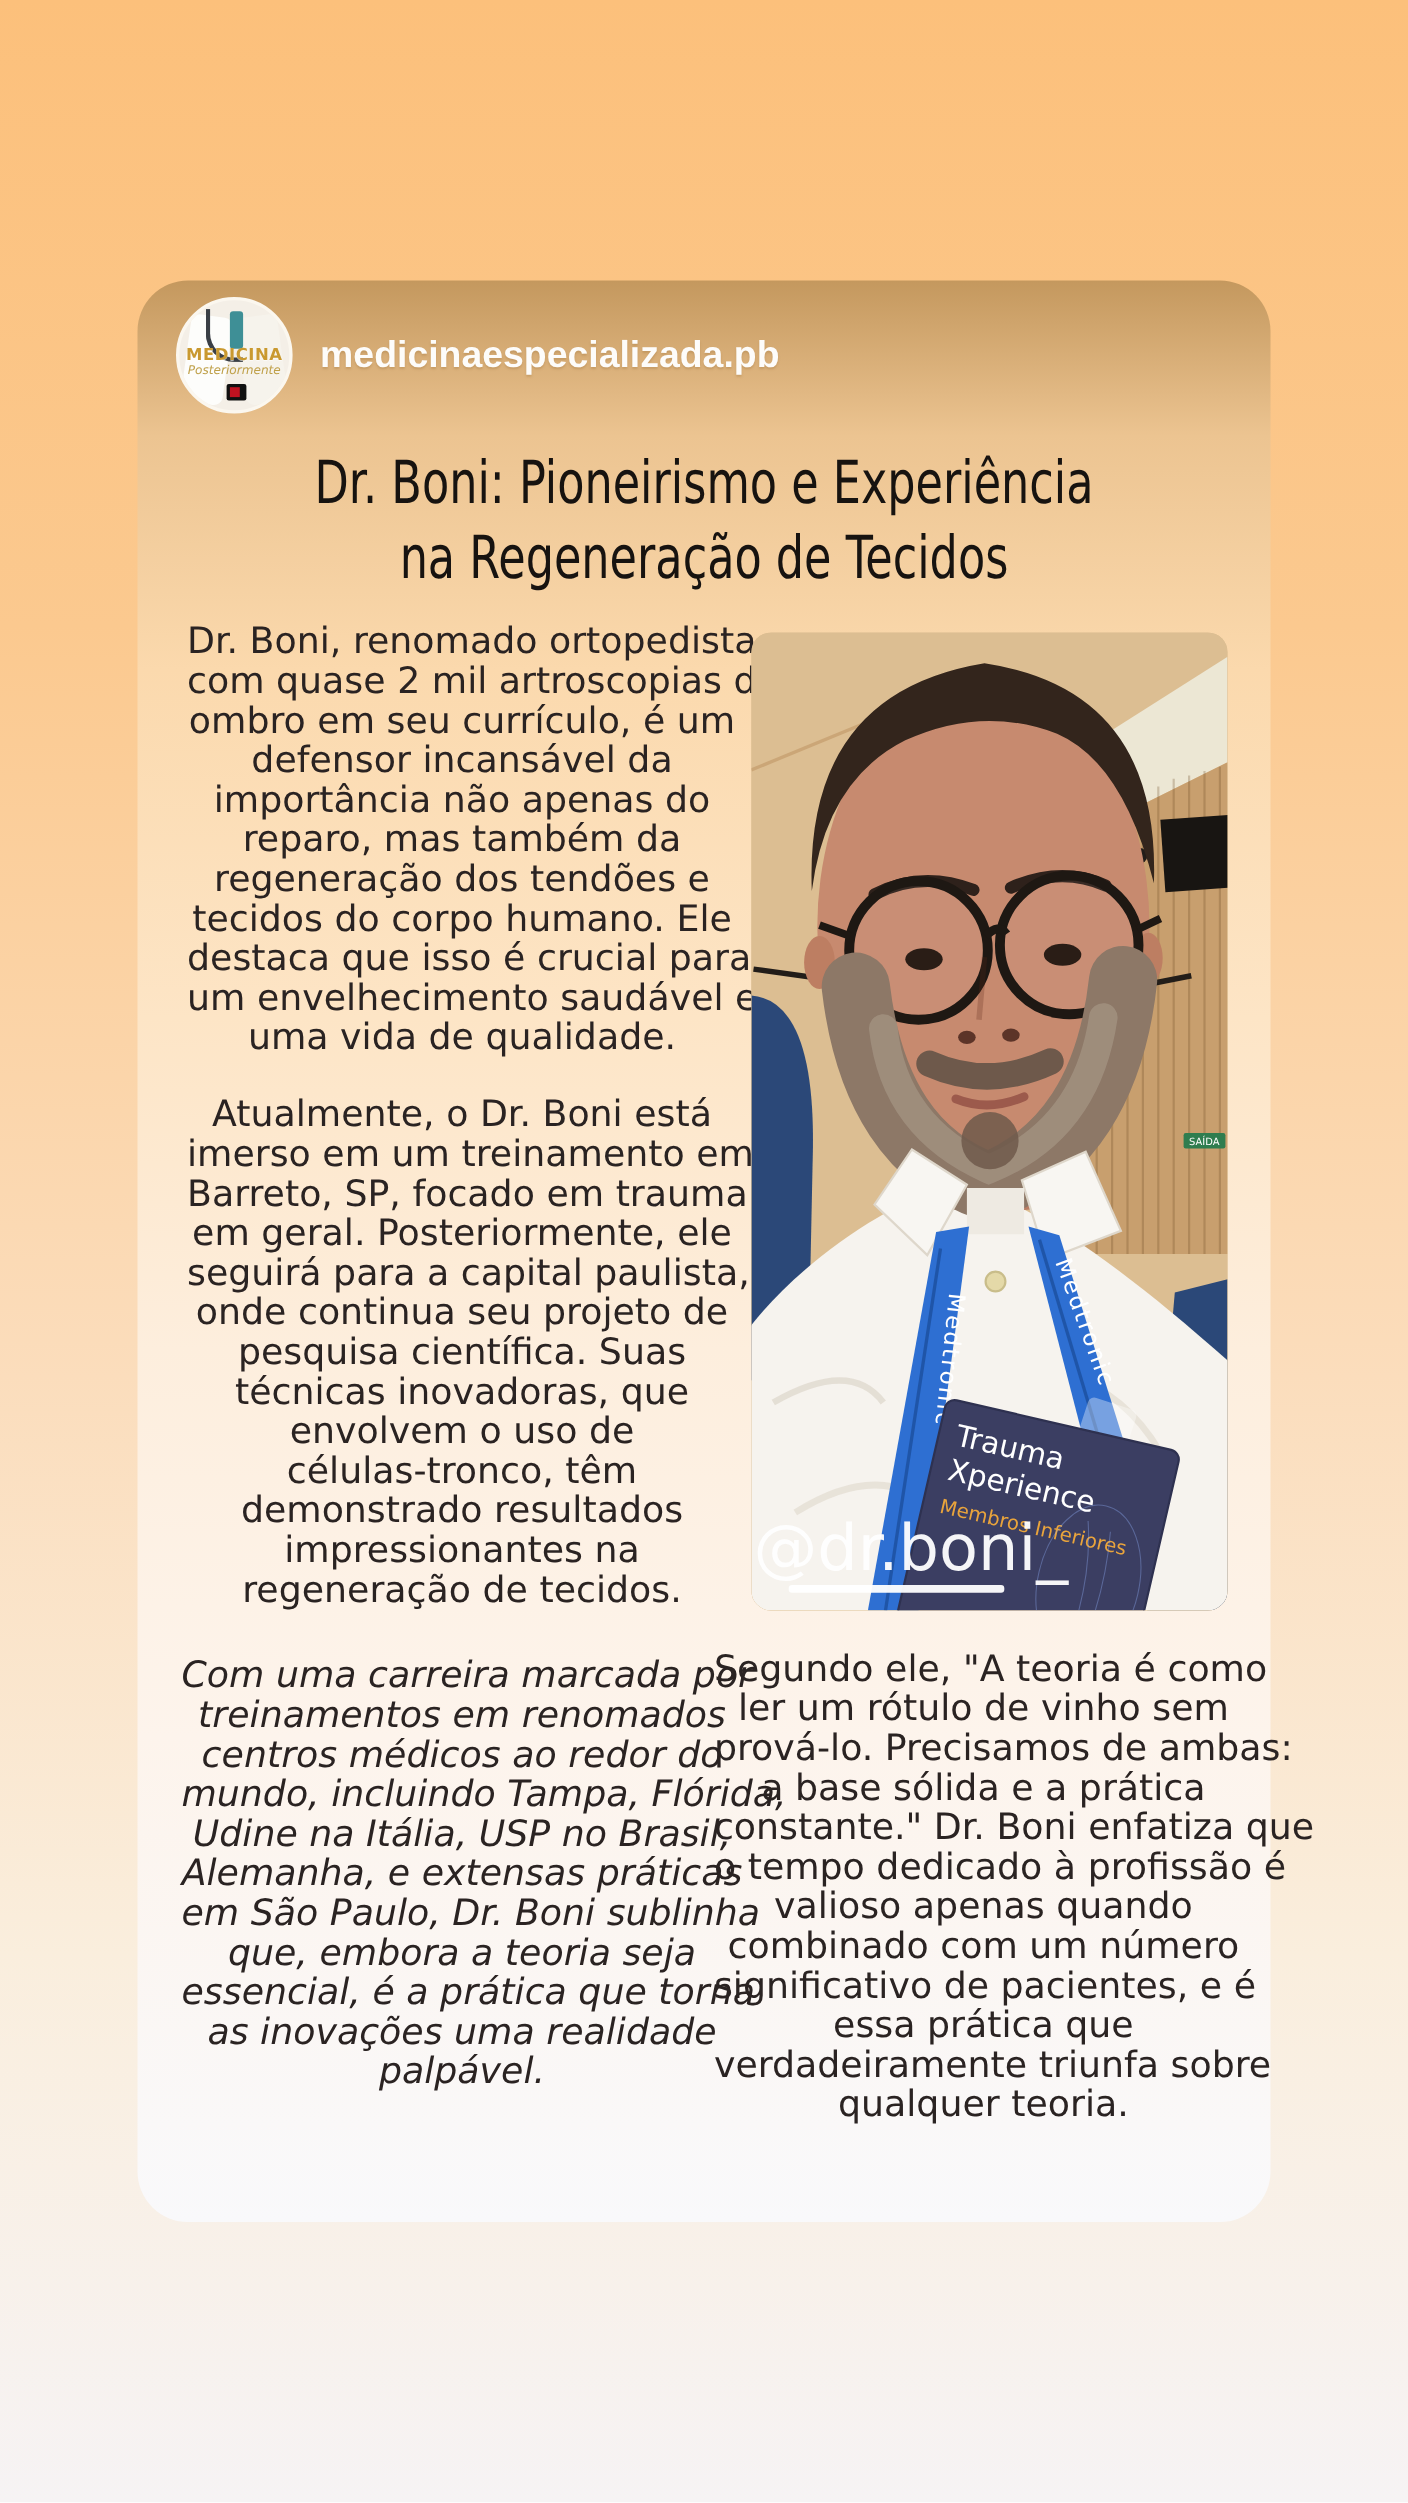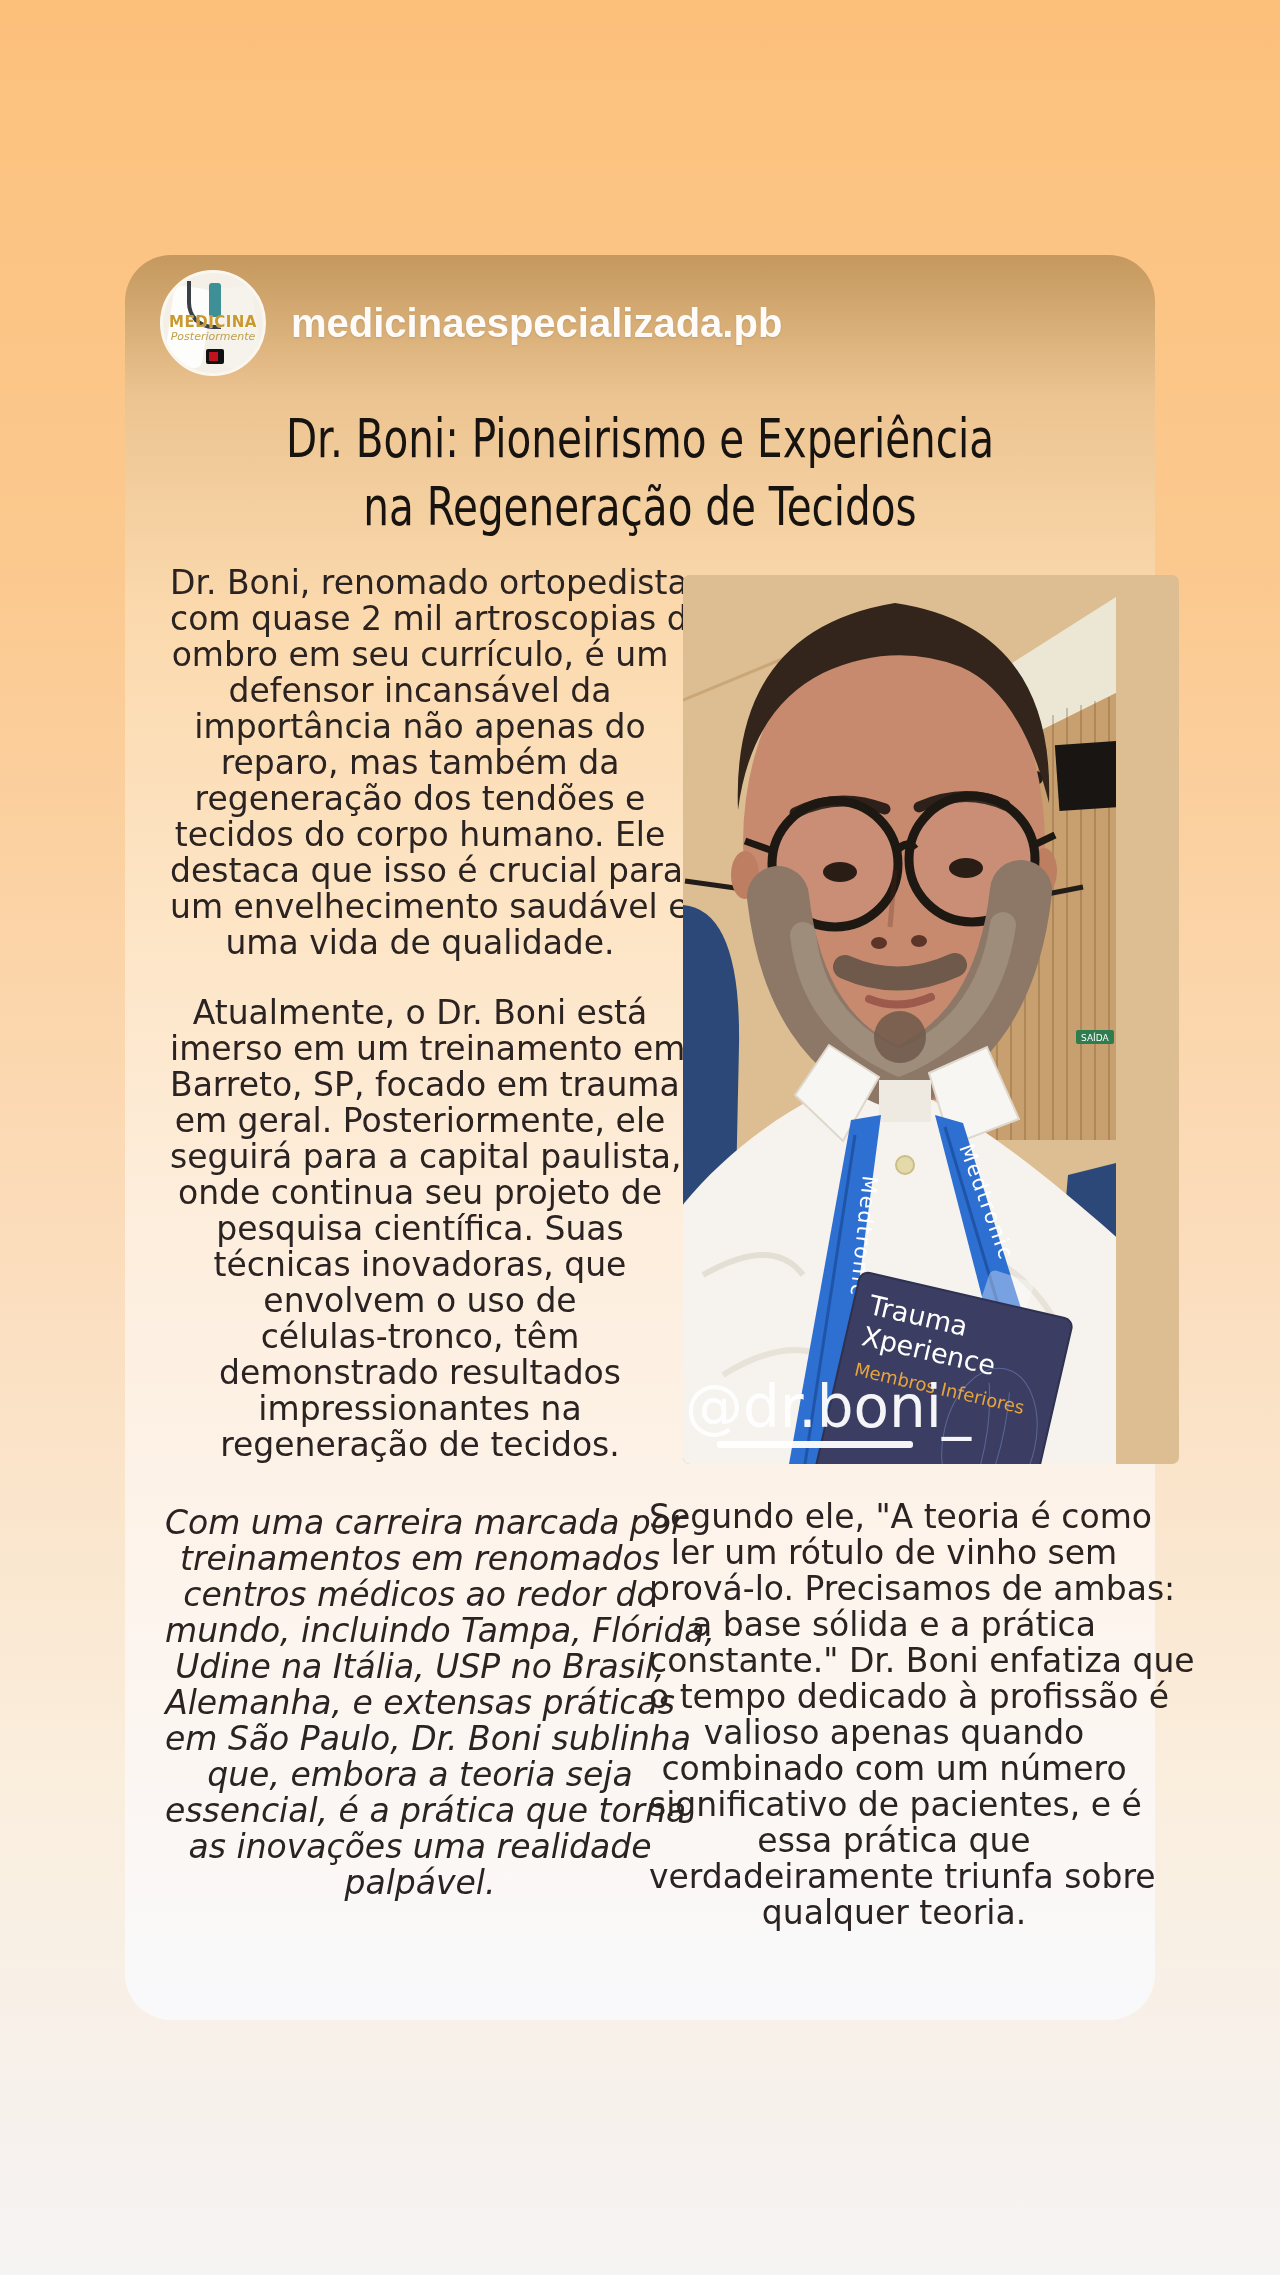--- a/index.html
+++ b/index.html
@@ -20,34 +20,34 @@
     background:#f4efe7;border:3px solid #fbf7ef;box-sizing:border-box;overflow:hidden;flex:none;text-decoration:underline;
   }
   .av-coat-l{position:absolute;left:6px;top:14px;width:38px;height:80px;background:#fdfdfb;transform:rotate(8deg);border-radius:8px;}
   .av-coat-r{position:absolute;right:6px;top:14px;width:38px;height:80px;background:#f6f3ec;transform:rotate(-8deg);border-radius:8px;}
   .av-tie{position:absolute;left:46px;top:10px;width:12px;height:34px;background:#3e8f96;border-radius:3px;}
   .av-steth{position:absolute;left:24px;top:8px;width:30px;height:44px;border:4px solid #3a3f45;border-top:none;border-right:none;border-radius:0 0 0 26px;}
   .av-line1{position:absolute;left:0;top:40px;width:100%;text-align:center;font-size:15px;font-weight:bold;letter-spacing:.5px;color:#c9992f;text-shadow:0 1px 0 rgba(255,255,255,.6);}
   .av-line2{position:absolute;left:0;top:57px;width:100%;text-align:center;font-size:11px;font-style:italic;color:#bfa049;}
   .av-flag{position:absolute;left:43px;top:76px;width:18px;height:15px;background:#111;border-radius:2px;}
   .av-flag:before{content:"";position:absolute;left:3px;top:3px;width:9px;height:9px;background:#c01220;}
-  .username{margin-left:25px;font-family:"Liberation Sans",sans-serif;font-weight:bold;font-size:40px;color:#fdfcfa;text-shadow:0 1px 2px rgba(140,95,40,.25);}
+  .username{margin-left:25px;font-family:"Liberation Sans",sans-serif;font-weight:bold;font-size:34px;color:#fdfcfa;text-shadow:0 1px 2px rgba(140,95,40,.25);}
   
   .title{
     position:absolute;left:0;top:150px;width:1030px;text-align:center;
     font-size:54px;line-height:68px;color:#171310;white-space:pre;
     transform:scaleX(.75);transform-origin:50% 50%;
   }
   .para{position:absolute;text-align:center;color:#2a2322;font-size:33px;line-height:36px;white-space:pre;}
   .p1{left:45px;top:310px;width:500px;}
   .p2{left:45px;top:740px;width:500px;text-align:center;}
   .p3{left:40px;top:1250px;width:510px;font-style:italic;}
   .p4{left:524px;top:1244px;width:490px;}
   
-  .photo{position:absolute;left:558px;top:320px;width:496px;height:889px;border-radius:7px;overflow:hidden;background:#dcbe92;}
+  .photo{position:absolute;left:558px;top:320px;width:433px;height:889px;border-radius:18px;overflow:hidden;background:#dcbe92;}
   .photo svg{display:block;}
 </style>
 </head>
 <body>
 
 <div class="page">
   <div class="card">
 
     <div class="hdr">
       <div class="avatar">

